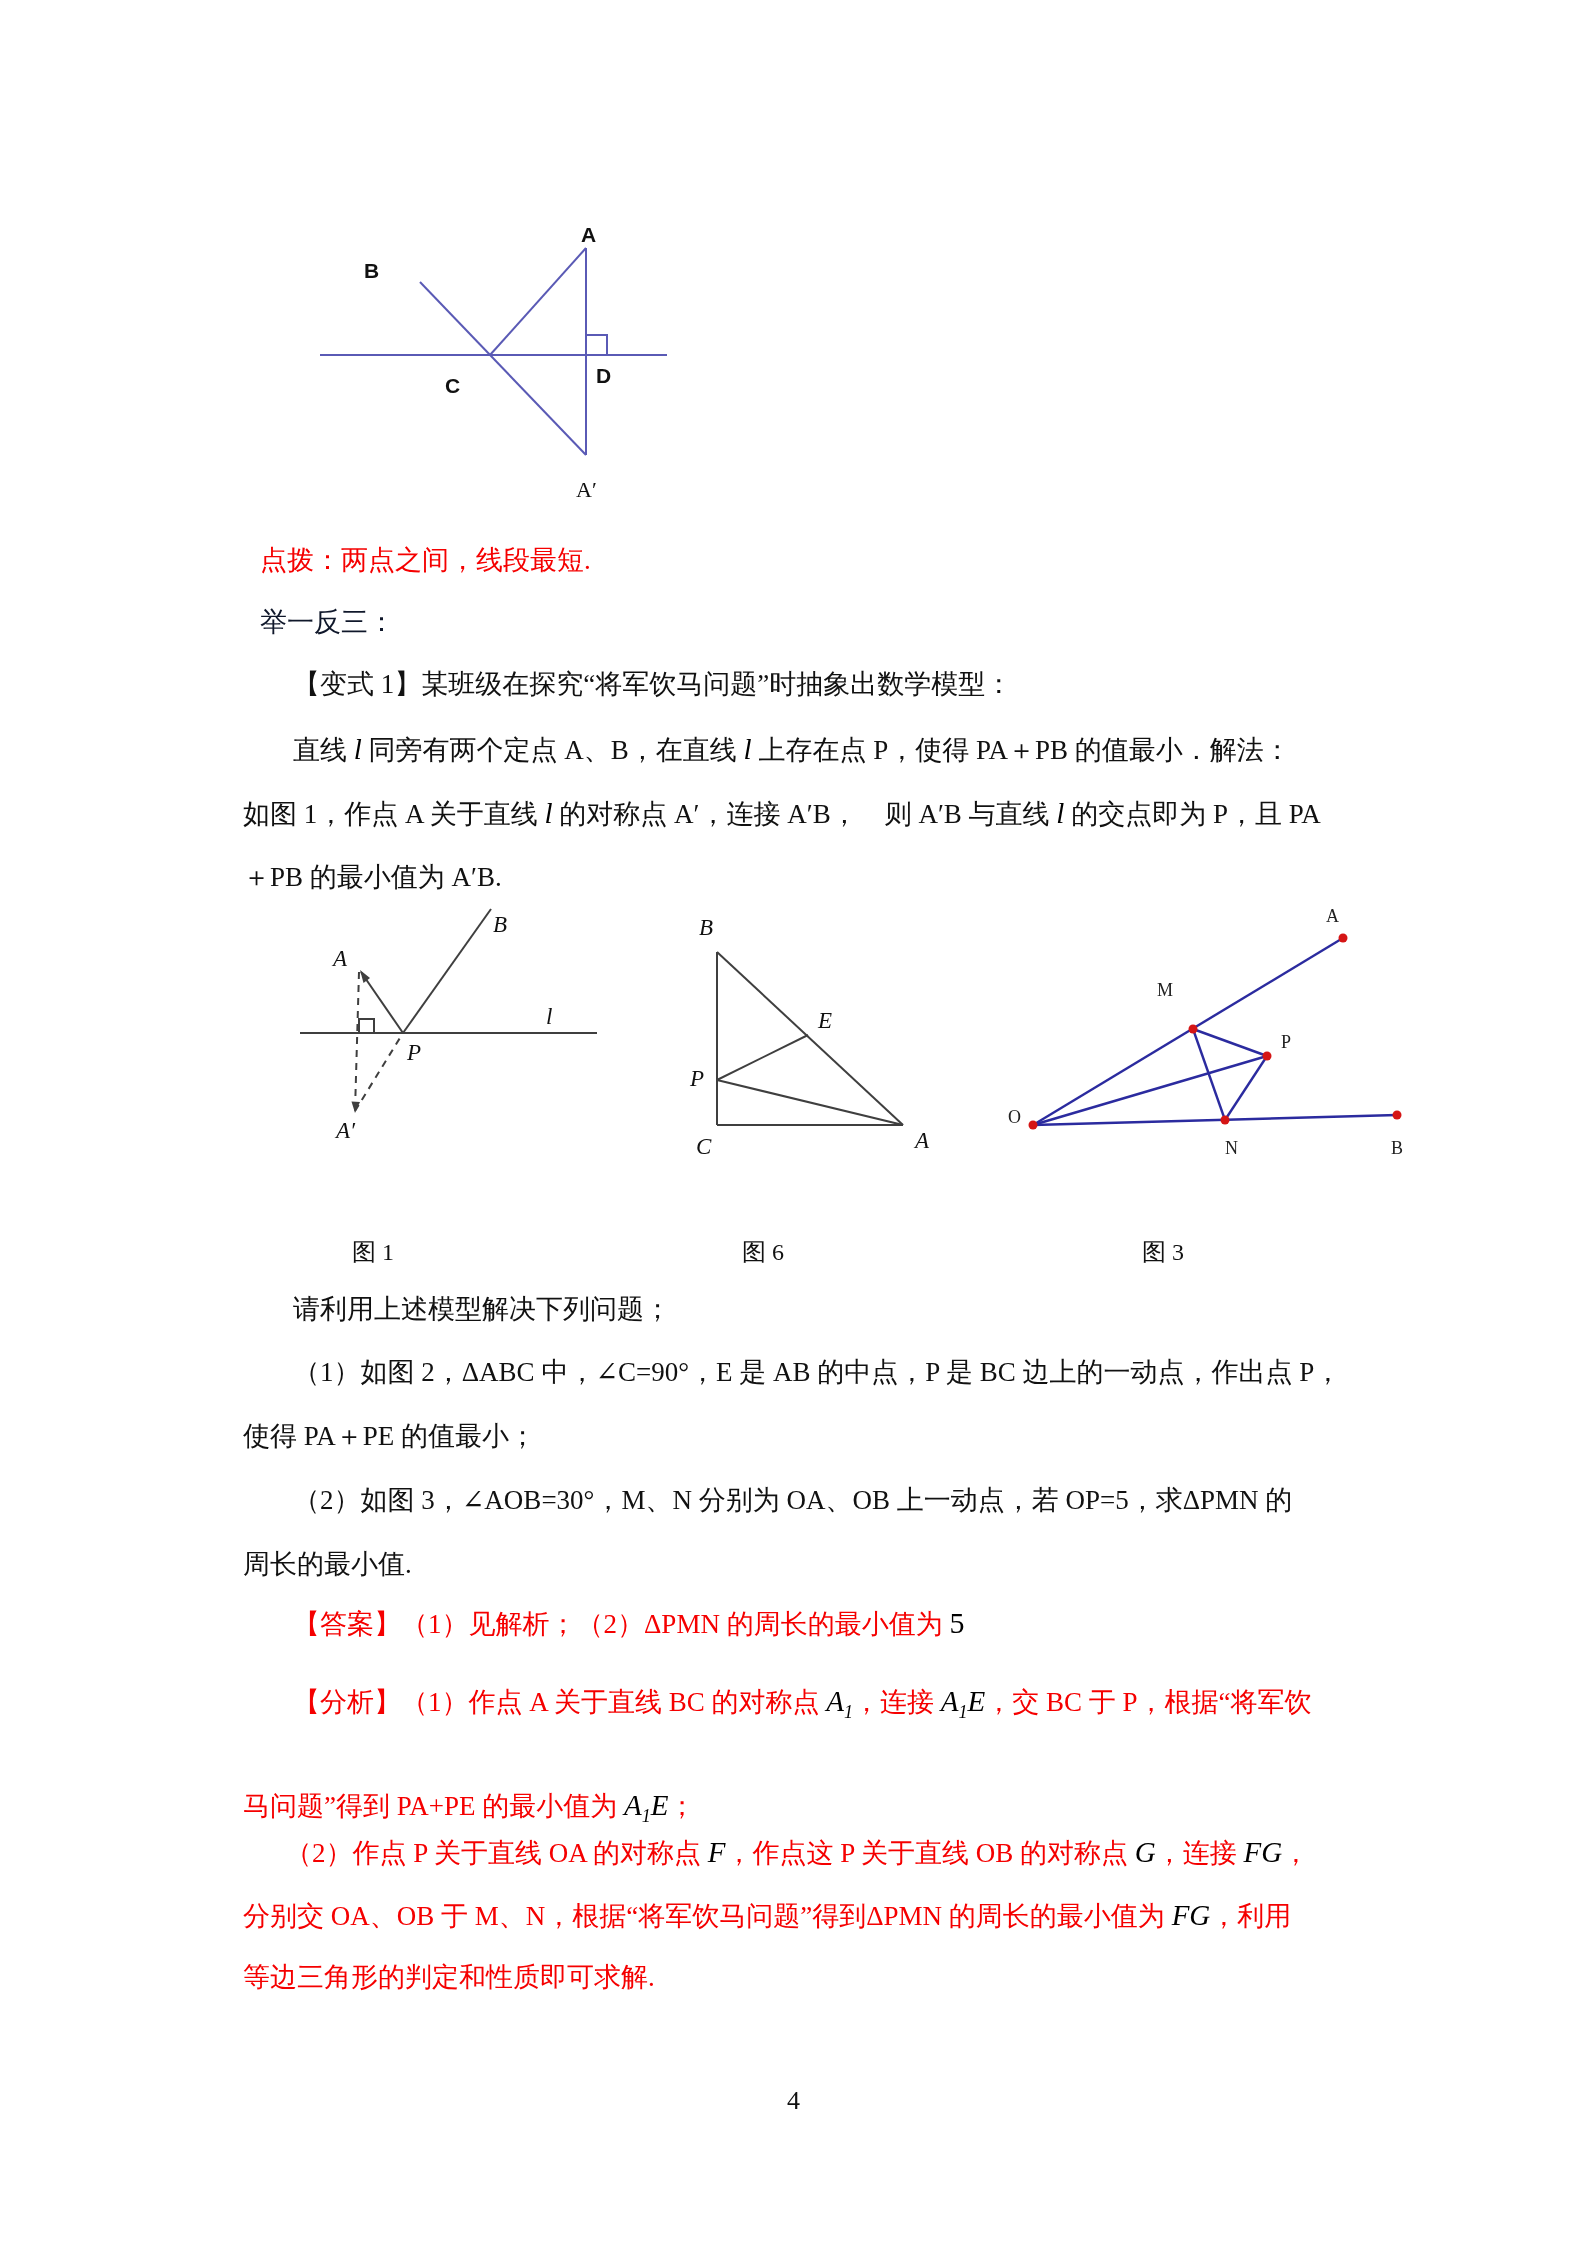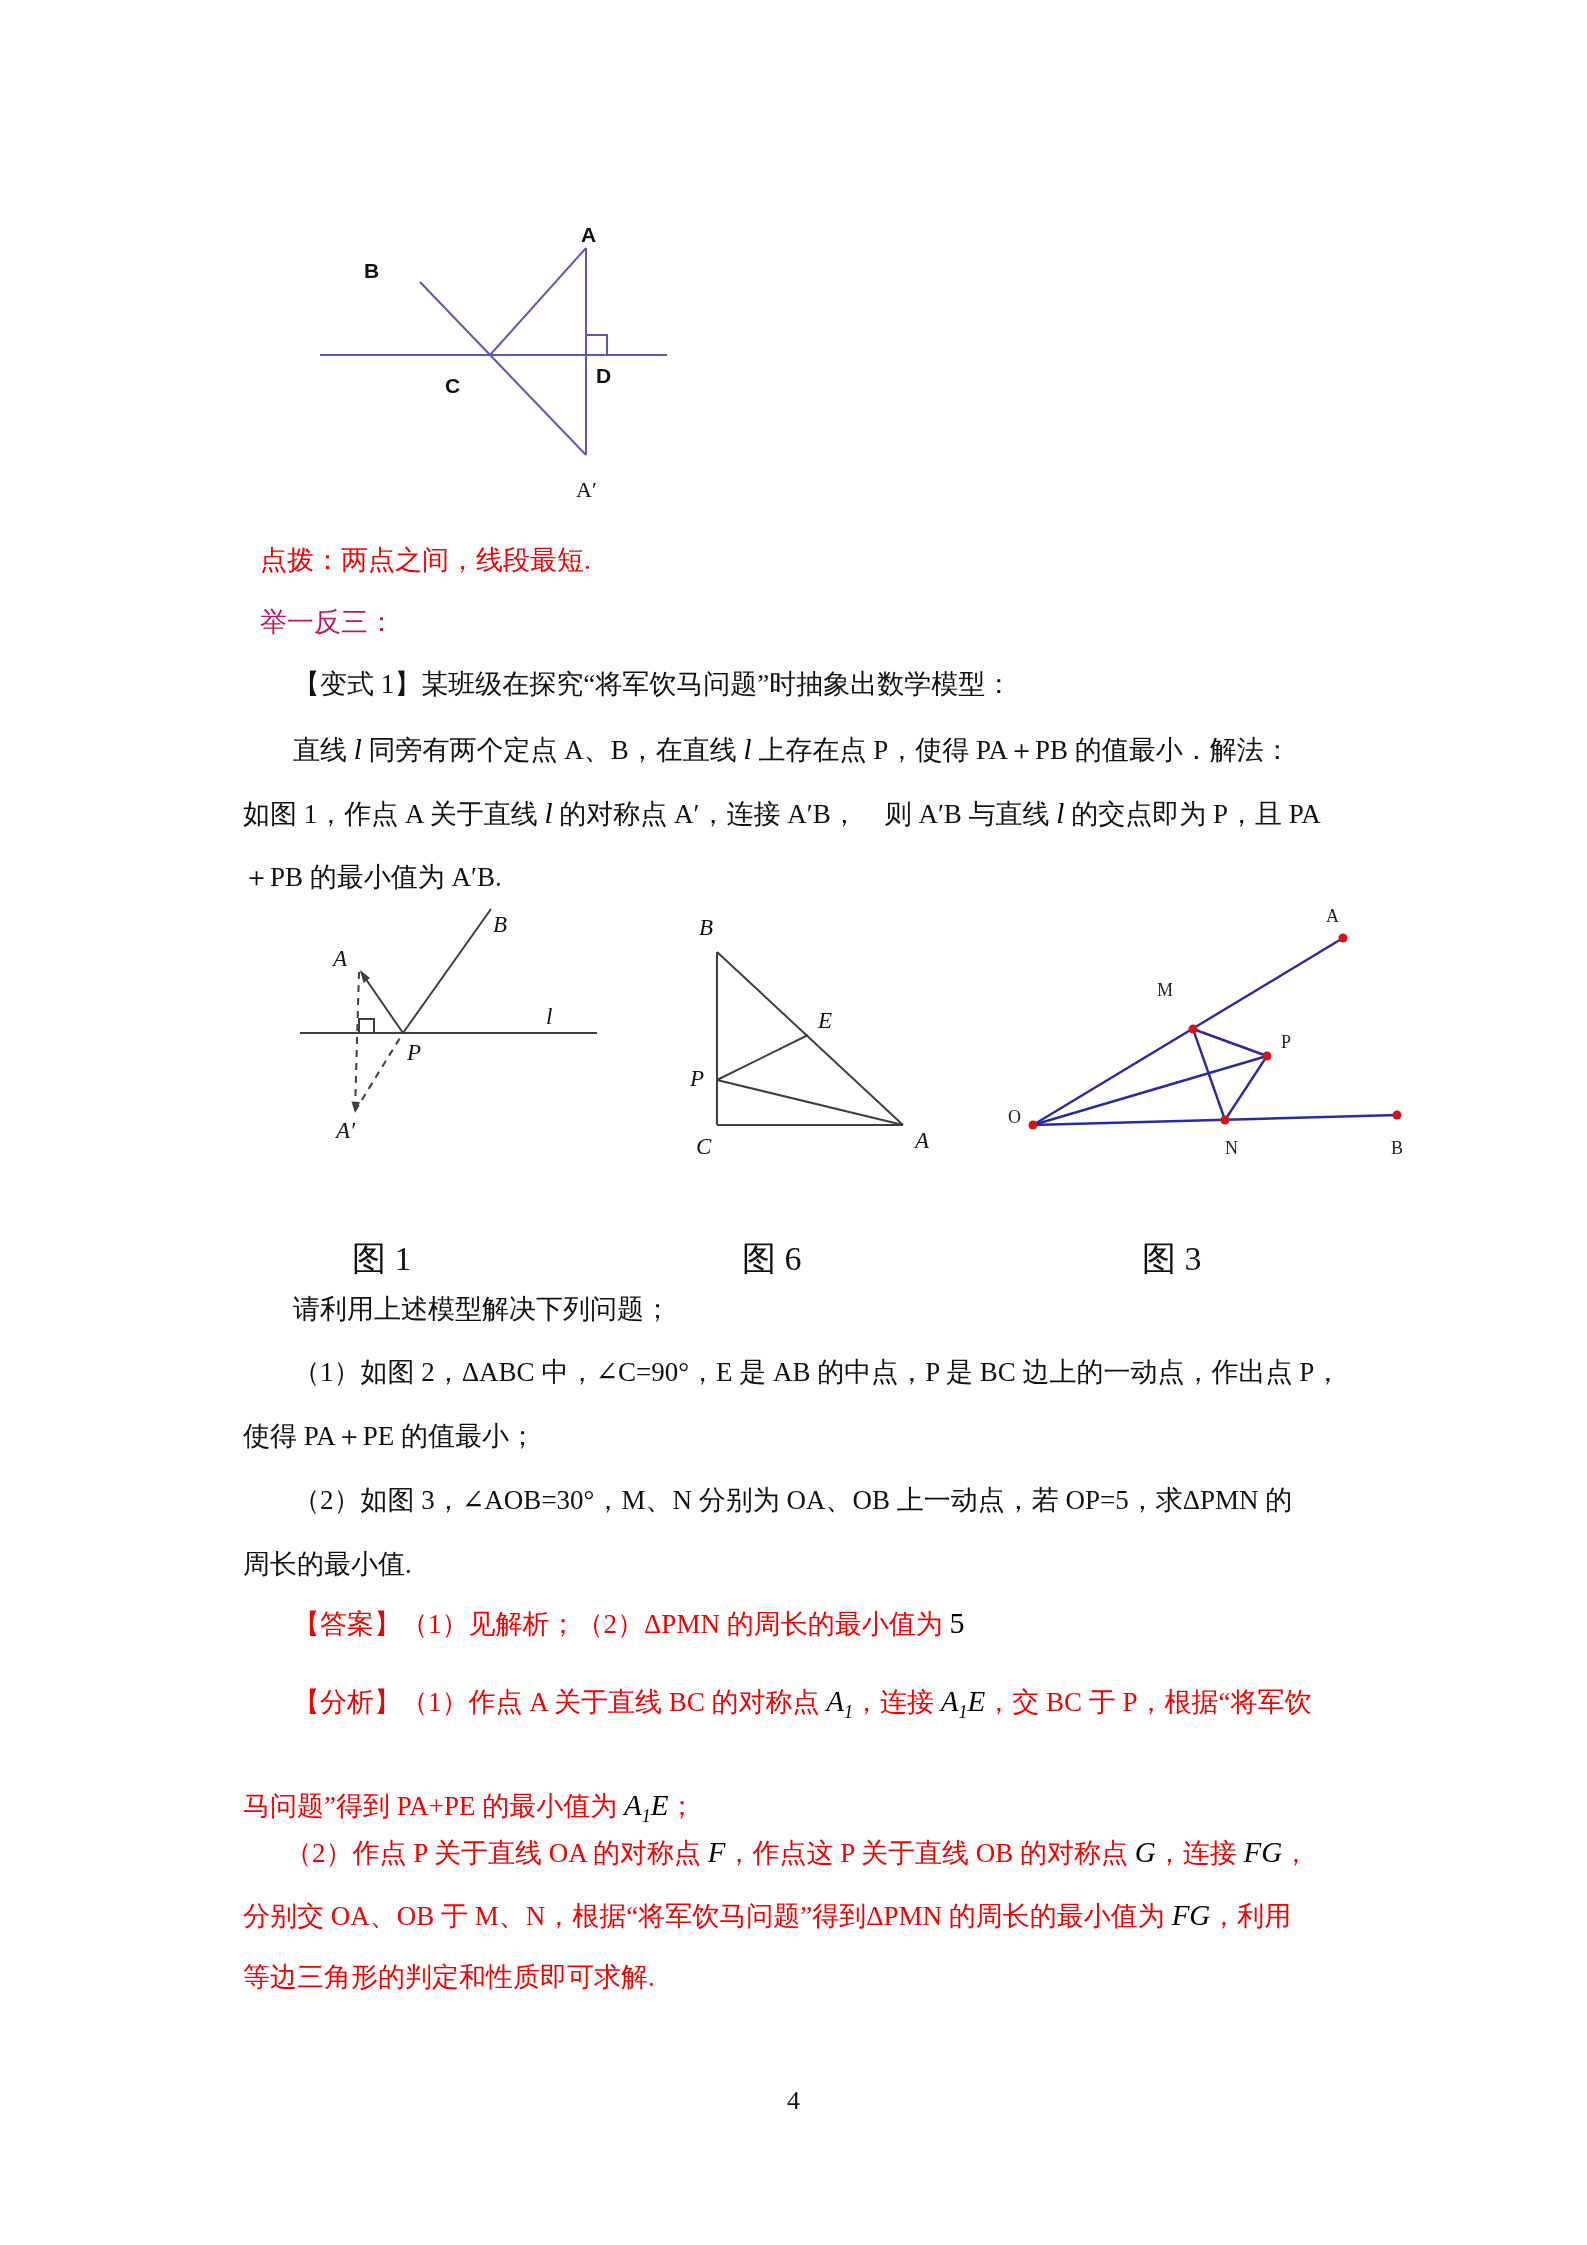--- a/index.html
+++ b/index.html
@@ -12,28 +12,28 @@
   .page { position:relative; width:1587px; height:2245px; background:#ffffff; overflow:hidden; }
 
   .tline {
     position:absolute;
     font-size:27px;
     line-height:38px;
     white-space:nowrap;
     color:#111111;
   }
   .t-red     { color:#f50000; }
-  .t-magenta { color:#be185d; }
+  .t-magenta { color:#0f172a; }
 
   
   .s-math { font-style:italic; color:#000000; font-size:29px; font-family:"Liberation Serif","DejaVu Serif",serif; }
   .s-sub  { font-style:italic; color:#000000; font-size:18px; vertical-align:-7px; }
   .s-num  { color:#000000; font-size:30px; }
 
-  .caption { position:absolute; font-size:34px; color:#111111; white-space:nowrap; }
+  .caption { position:absolute; font-size:24px; color:#111111; white-space:nowrap; }
   .pagenum { position:absolute; top:2086px; left:0; width:100%; text-align:center; font-size:26px; color:#111111; }
 
   svg.fig { position:absolute; overflow:visible; }
   svg text { font-family:"Liberation Serif","DejaVu Serif",serif; fill:#111111; }
   text.lblsans { font-family:"Liberation Sans","DejaVu Sans",sans-serif; font-weight:bold; font-size:21px; }
   text.lblserif-top { font-size:22px; }
   text.lblit { font-style:italic; font-size:23px; }
   text.lblsm { font-size:18px; fill:#222222; }
 </style>
 </head>

